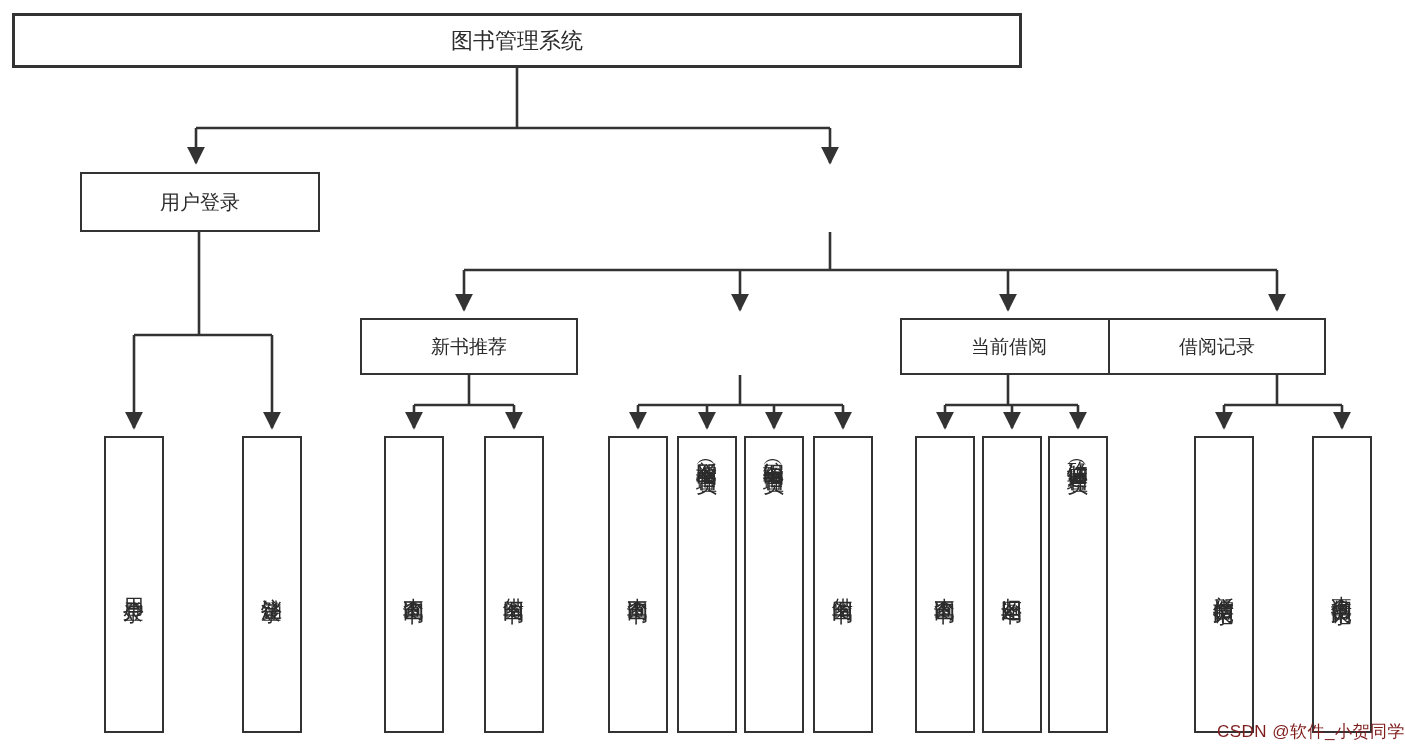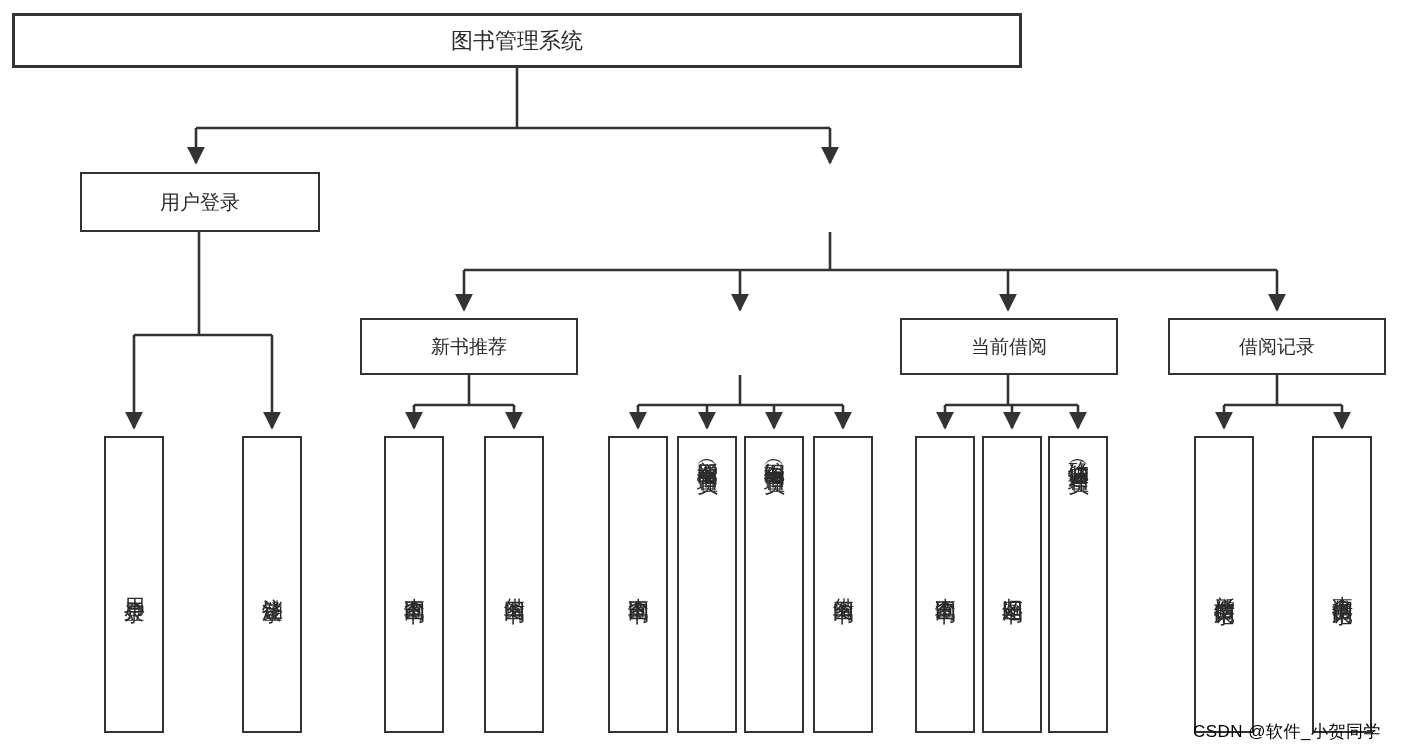--- a/index.html
+++ b/index.html
@@ -15,43 +15,43 @@
     position:absolute;
     box-sizing:border-box;
     background:#ffffff;
     border:2.5px solid #333333;
     display:flex;
     align-items:center;
     justify-content:center;
     text-align:center;
   }
   .node.root{border-width:3px;}
-  .node span{display:block;line-height:1.15;font-family:Liberation Serif, serif;}
+  .node span{display:block;line-height:1.15;}
 
   .lvl0 span{font-size:22px;}
   .lvl1 span{font-size:20px;}
   .lvl2 span{font-size:19px;}
 
   
   .leaf{align-items:flex-start;padding-top:6px;}
   .leaf span{
     writing-mode:vertical-rl;
     text-orientation:upright;
     font-size:21px;
     letter-spacing:2px;
     line-height:1;
     white-space:nowrap;
   }
   .leaf.center{align-items:center;padding-top:0;}
 
   .watermark{
     position:absolute;
-    right:24px;bottom:4px;
+    right:0;bottom:4px;
     font-size:17px;
-    color:#000000;
+    color:#7f1d1d;
     letter-spacing:0.5px;
     white-space:nowrap;
     pointer-events:none;
   }
 </style>
 </head>
 <body>
 
 <div id="diagram-root">
 
@@ -112,21 +112,21 @@
   <div class="node lvl1" style="left:80px;top:172px;width:240px;height:60px;">
     <span>用户登录</span>
   </div>
 
   <div class="node lvl2" style="left:360px;top:318px;width:218px;height:57px;">
     <span>新书推荐</span>
   </div>
   <div class="node lvl2" style="left:900px;top:318px;width:218px;height:57px;">
     <span>当前借阅</span>
   </div>
-  <div class="node lvl2" style="left:1168px;top:318px;width:218px;height:57px;">
+  <div class="node lvl2" style="left:1108px;top:318px;width:218px;height:57px;">
     <span>借阅记录</span>
   </div>
 
   <div class="node leaf center" style="left:104px;top:436px;width:60px;height:297px;">
     <span>用户登录</span>
   </div>
   <div class="node leaf center" style="left:242px;top:436px;width:60px;height:297px;">
     <span>注销登录</span>
   </div>
 

